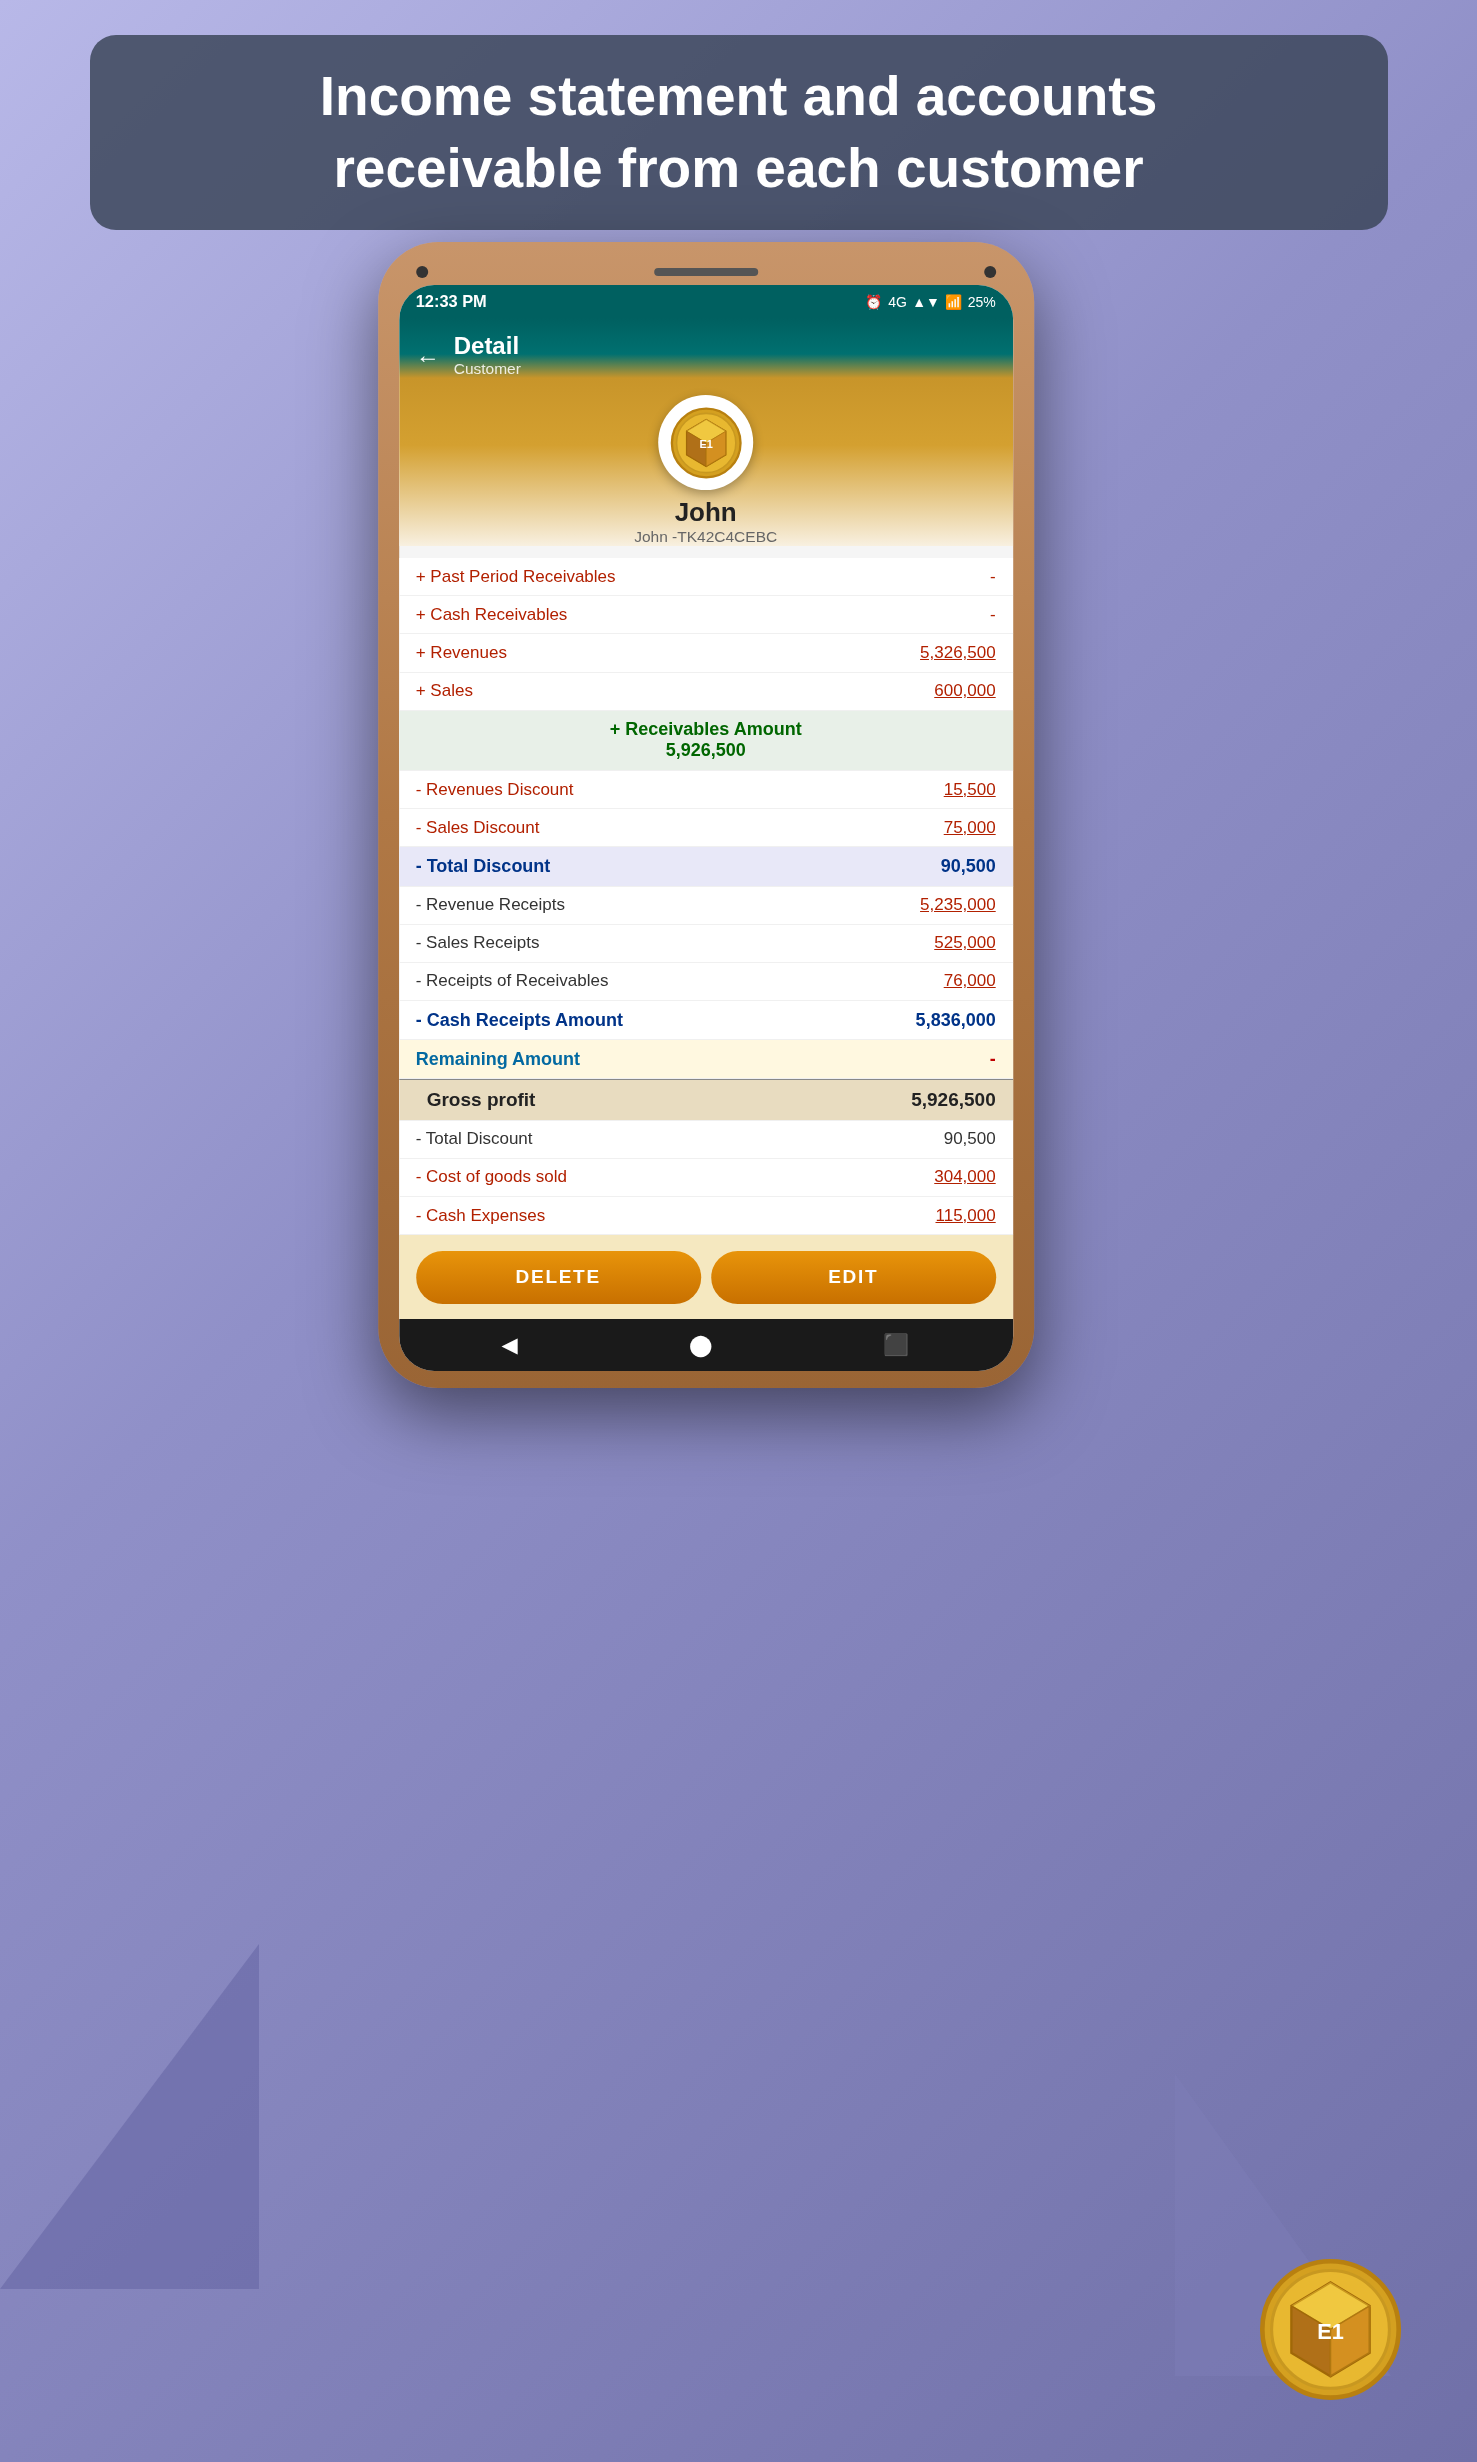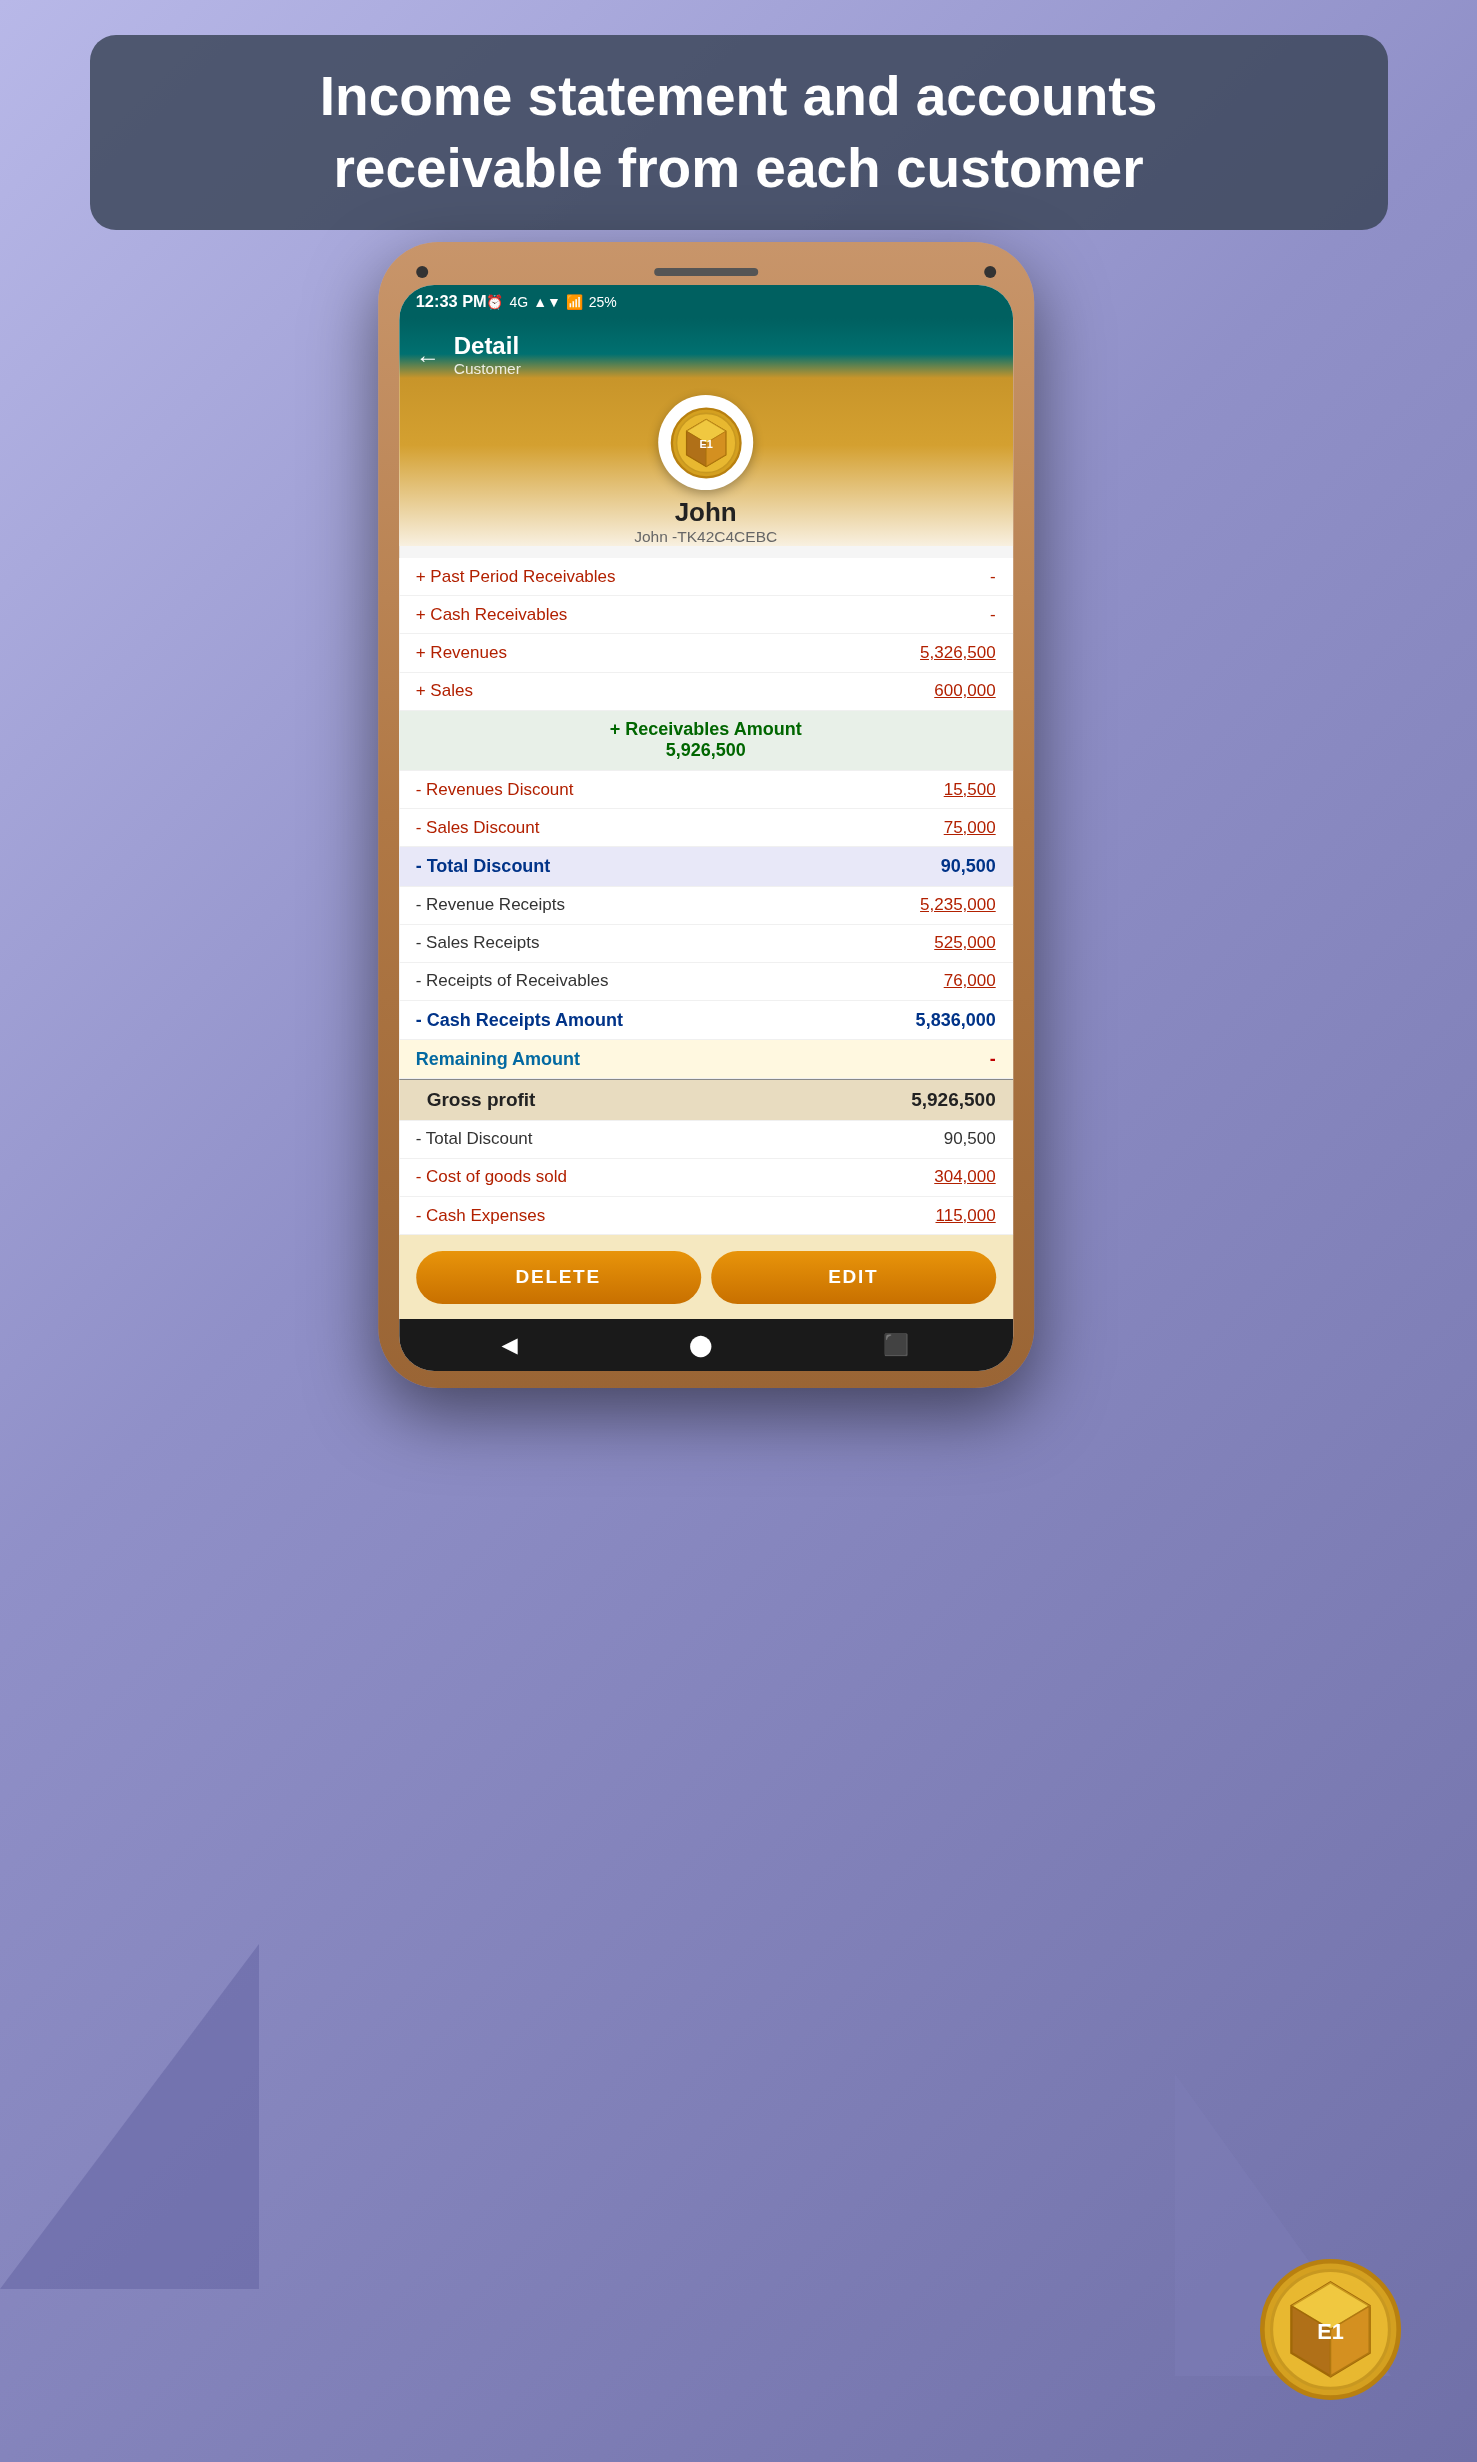--- a/index.html
+++ b/index.html
@@ -106,21 +106,21 @@
       background: #f5f5f5;
       border-radius: 35px;
       overflow: hidden;
       position: relative;
     }
 
     
     .status-bar {
       background: #006060;
       display: flex;
-      justify-content: flex-start;
+      justify-content: space-between;
       align-items: center;
       padding: 7px 17px;
       color: white;
       font-size: 15.5px;
     }
     .status-time { font-weight: bold; font-size: 16.4px; }
     .status-icons { display: flex; gap: 5.2px; align-items: center; font-size: 14px; }
 
     
     .app-header {

